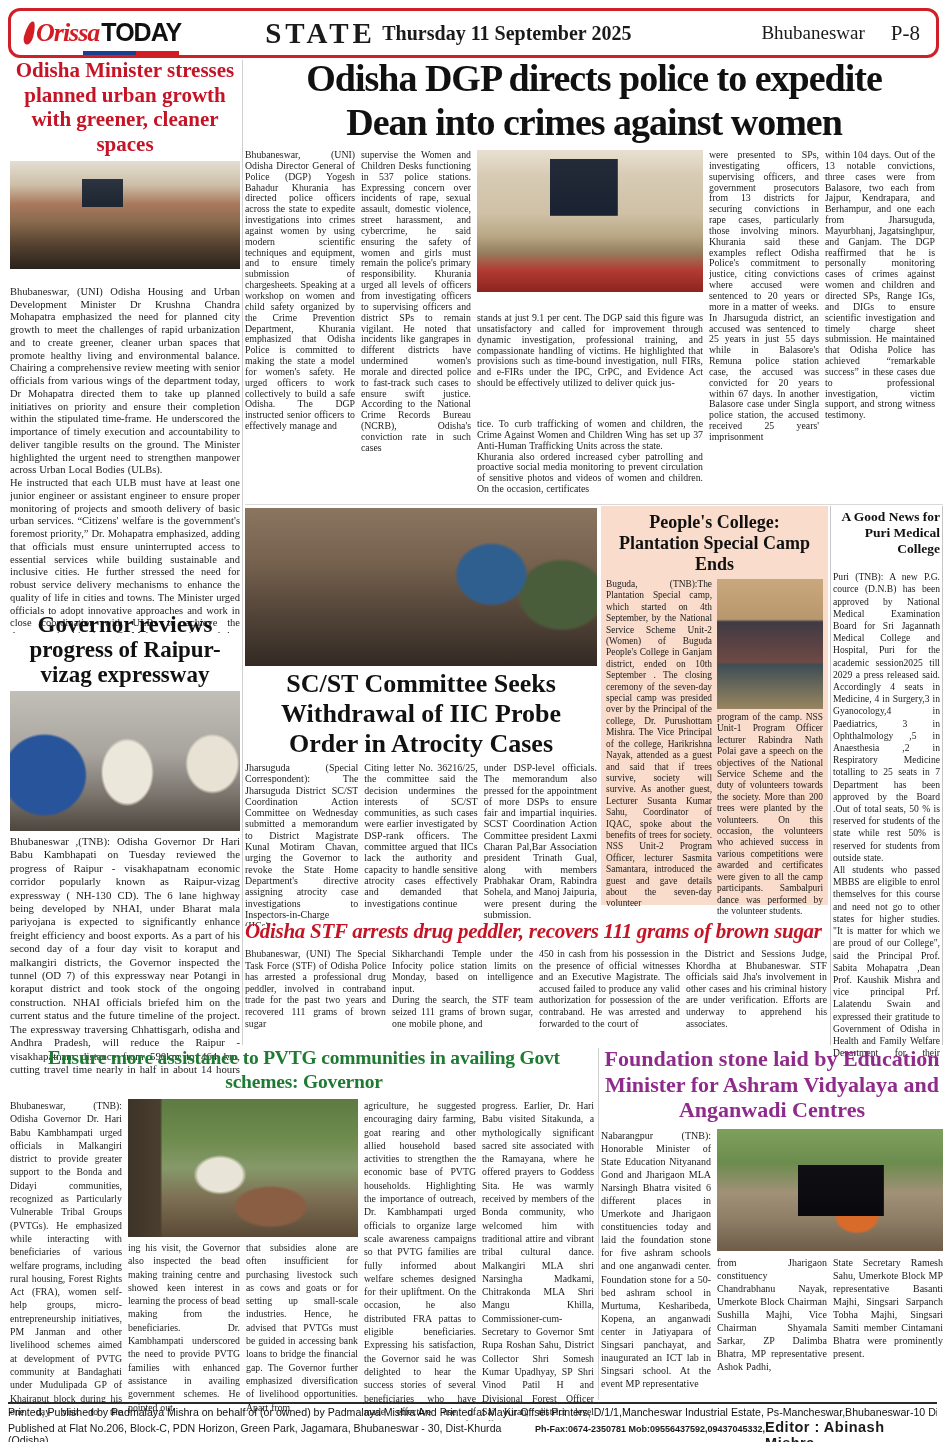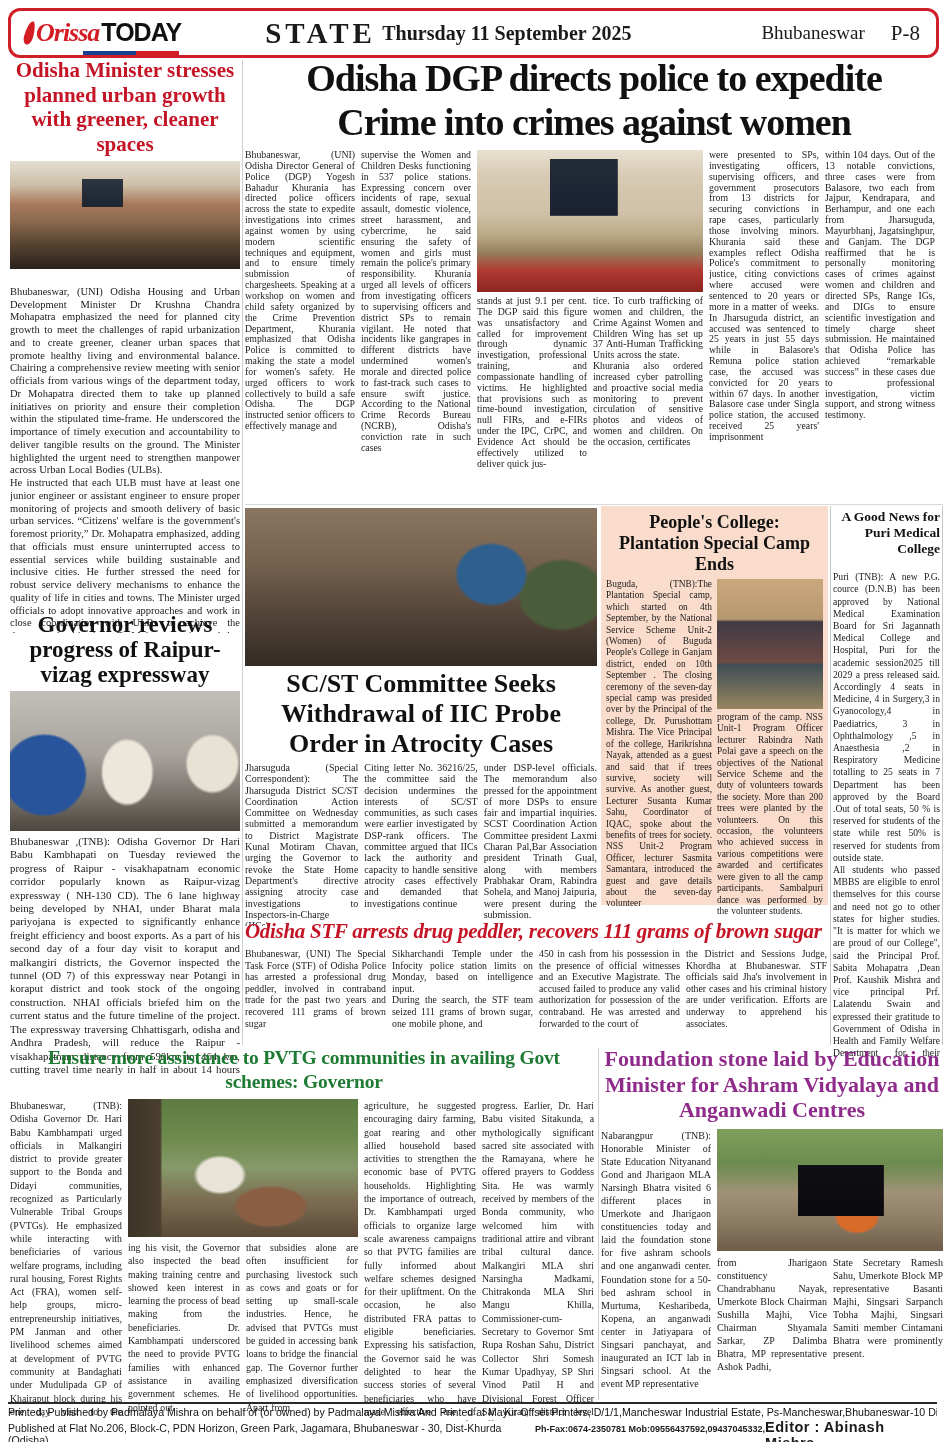--- a/index.html
+++ b/index.html
@@ -81,21 +81,21 @@
   .h-dgp span { display:block; }
   .dgp-body { margin-top:6px; display:flex; gap:6px; height:352px; }
   .dgp-col { width:110px; flex:none; }
   .dgp-mid { width:226px; flex:none; }
   .photo-dgp { width:226px; height:142px;
     background-image:
       linear-gradient(#232a38,#1a2130),
       linear-gradient(180deg,#e8e0d0 0%,#d8cbb4 18%,#cfc0a6 45%,#baa986 60%,#96805f 72%,#b23a32 85%,#8c2420 100%);
     background-size:30% 40%, 100% 100%;
     background-position:46% 10%, 0 0; }
-  .dgp-sub { display:flex; gap:6px; margin-top:4px; height:206px; }
+  .dgp-sub { display:flex; gap:6px; margin-top:21px; height:206px;flex-direction:column; }
 
   
   .art-scst { left:245px; top:508px; width:352px; }
   .photo-scst { width:352px; height:158px;
     background-image:
       radial-gradient(ellipse 18% 35% at 70% 42%, #2e5f8f 52%, rgba(0,0,0,0) 58%),
       radial-gradient(ellipse 22% 40% at 90% 55%, #4a5d3a 52%, rgba(0,0,0,0) 58%),
       linear-gradient(180deg,#8a7560 0%,#75614e 35%,#55463a 65%,#332a23 100%); }
   .h-scst { font-weight:bold; font-size:26px; line-height:30px; text-align:center; margin:3px 0 3px; color:#111; }
   .scst-cols { height:164px; }
@@ -192,21 +192,21 @@
 
   <section class="abs art-exp">
     <h2 class="h-exp">Governor reviews progress of Raipur-vizag expressway</h2>
     <div class="photo photo-exp"></div>
     <div class="bt bt-gov exp-body">Bhubaneswar ,(TNB): Odisha Governor Dr Hari Babu Kambhapati on Tuesday reviewed the progress of Raipur - visakhapatnam economic corridor popularly known as Raipur-vizag expressway ( NH-130 CD). The 6 lane highway being developed by NHAI, under Bharat mala pariyojana is expected to significantly enhance freight efficiency and boost exports. As a part of his second day of a four day visit to koraput and malkangiri districts, the Governor inspected the tunnel (OD 7) of this expressway near Potangi in koraput district and took stock of the ongoing construction. NHAI officials briefed him on the current status and the future timeline of the project. The expressway traversing Chhattisgarh, odisha and Andhra Pradesh, will reduce the Raipur - visakhapatnam distance from 590km to 464 km, cutting travel time nearly in half in about 14 hours to 7 hours. Once completed, the corridor will shorten the journey from koraput to visakhapatnam to just two hours.</div>
   </section>
 
   <section class="abs art-dgp">
     <h1 class="h-dgp">
       <span>Odisha DGP directs police to expedite</span>
-      <span>Crime into crimes against women</span>
+      <span>Dean into crimes against women</span>
     </h1>
     <div class="dgp-body">
       <div class="bt bt-main dgp-col">Bhubaneswar, (UNI) Odisha Director General of Police (DGP) Yogesh Bahadur Khurania has directed police officers across the state to expedite investigations into crimes against women by using modern scientific techniques and equipment, and to ensure timely submission of chargesheets. Speaking at a workshop on women and child safety organized by the Crime Prevention Department, Khurania emphasized that Odisha Police is committed to making the state a model for women's safety. He urged officers to work collectively to build a safe Odisha. The DGP instructed senior officers to effectively manage and</div>
       <div class="bt bt-main dgp-col">supervise the Women and Children Desks functioning in 537 police stations. Expressing concern over incidents of rape, sexual assault, domestic violence, street harassment, and cybercrime, he said ensuring the safety of women and girls must remain the police's primary responsibility. Khurania urged all levels of officers from investigating officers to supervising officers and district SPs to remain vigilant. He noted that incidents like gangrapes in different districts have undermined women's morale and directed police to fast-track such cases to ensure swift justice. According to the National Crime Records Bureau (NCRB), Odisha's conviction rate in such cases</div>
       <div class="dgp-mid">
         <div class="photo photo-dgp"></div>
         <div class="dgp-sub">
           <div class="bt bt-main" style="flex:1">stands at just 9.1 per cent. The DGP said this figure was unsatisfactory and called for improvement through dynamic investigation, professional training, and compassionate handling of victims. He highlighted that provisions such as time-bound investigation, null FIRs, and e-FIRs under the IPC, CrPC, and Evidence Act should be effectively utilized to deliver quick jus-</div>
           <div class="bt bt-main" style="flex:1">tice. To curb trafficking of women and children, the Crime Against Women and Children Wing has set up 37 Anti-Human Trafficking Units across the state.
 Khurania also ordered increased cyber patrolling and proactive social media monitoring to prevent circulation of sensitive photos and videos of women and children. On the occasion, certificates</div>

